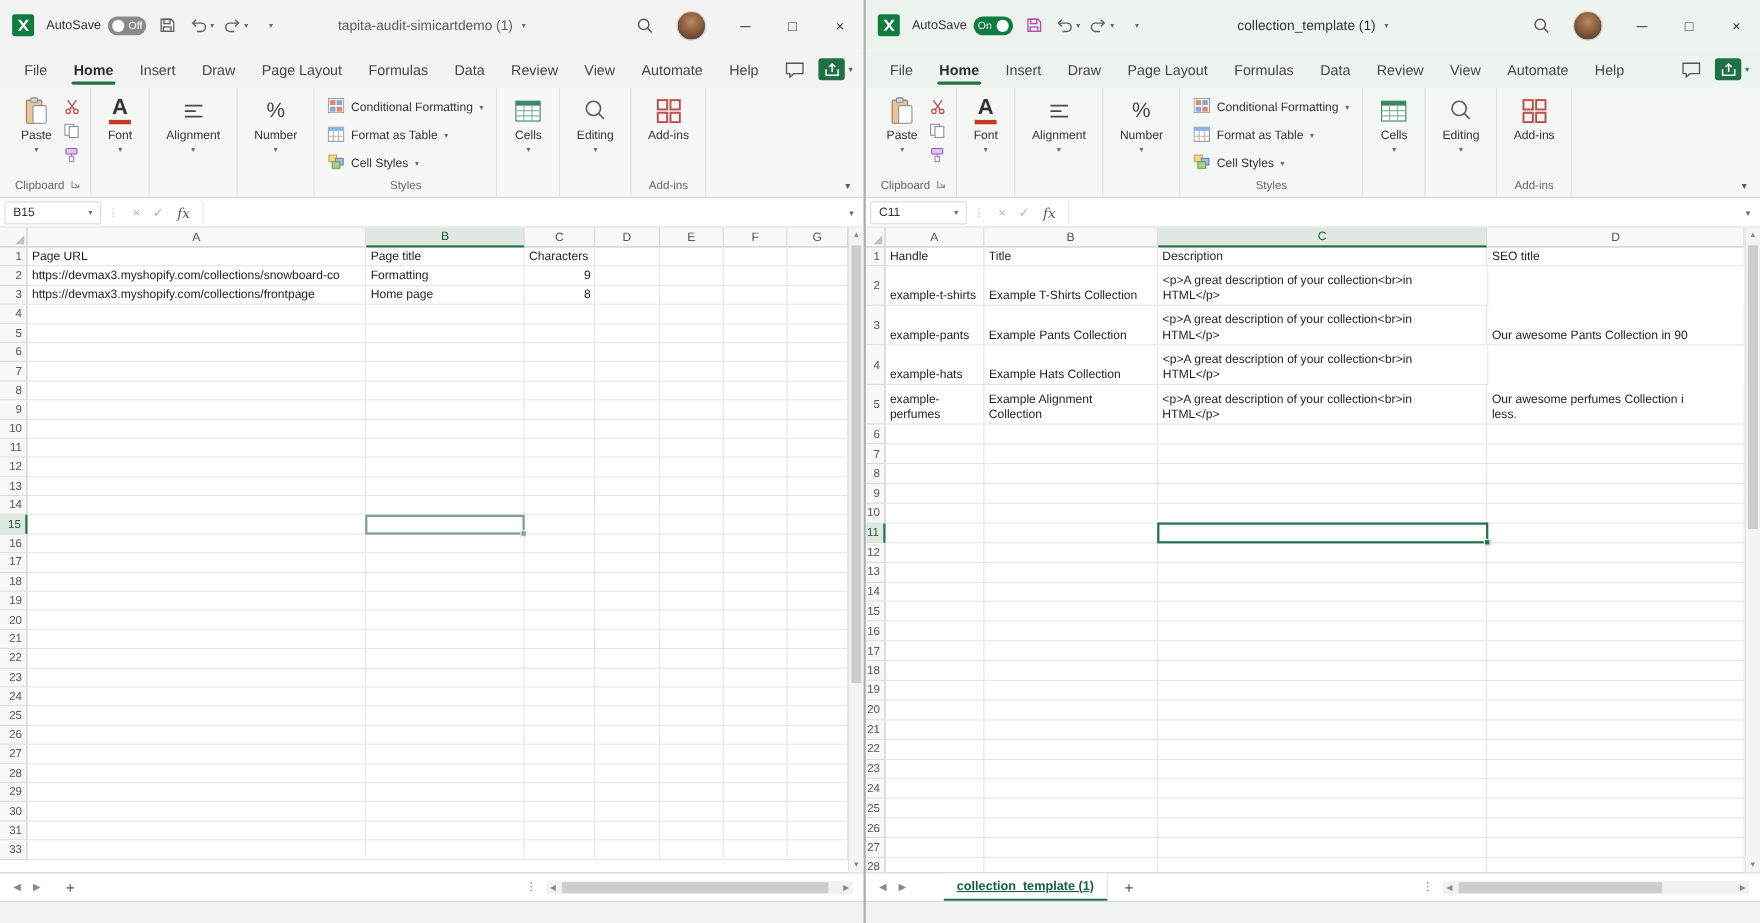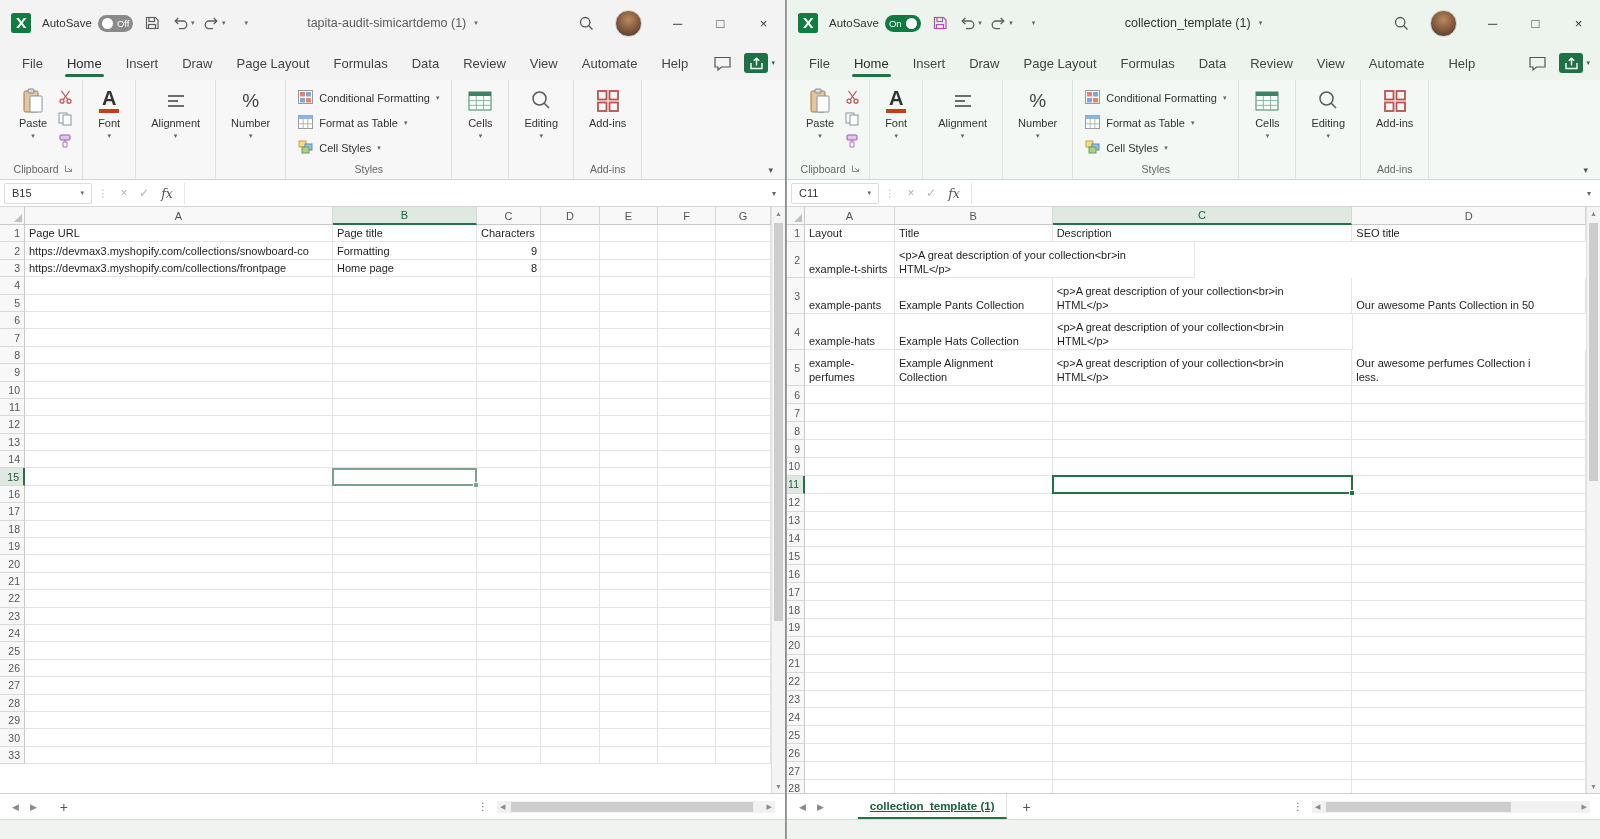--- a/index.html
+++ b/index.html
@@ -41,21 +41,21 @@
   .wc { width:43px; height:100%; display:flex; align-items:center;
         justify-content:center; font-size:13px; color:#333; }
 
   
   .tabrow { flex:0 0 34px; display:flex; align-items:stretch; padding:0 10px;
             background:#f3f3f3; }
   .win-right .tabrow { background:#edf4ee; }
   .ribbon-tabs { display:flex; }
   .rtab { display:flex; align-items:center; padding:0 12px; font-size:13px;
           color:#444; position:relative; }
-  .rtab.active { font-weight:400; color:#2b2b2b; }
+  .rtab.active { font-weight:700; color:#2b2b2b; }
   .rtab.active::after { content:""; position:absolute; left:10px; right:10px;
                         bottom:3px; height:3px; background:#217346; border-radius:2px; }
   .tabrow-right { margin-left:auto; display:flex; align-items:center; gap:12px; }
   .comment-btn { display:flex; align-items:center; }
   .share-btn { display:flex; align-items:center; gap:3px; }
   .share-box { width:24px; height:20px; background:#1e7145; border-radius:3px;
                display:flex; align-items:center; justify-content:center; }
   .share-chev { font-size:7px; color:#1e7145; }
 
   
@@ -69,21 +69,21 @@
                   gap:5px; font-size:10.5px; color:#666; padding-bottom:3px; }
   .bigbtn { display:flex; flex-direction:column; align-items:center; gap:3px;
             padding:2px 7px; font-size:11px; color:#333; text-align:center; }
   .bb-chev { font-size:7px; color:#666; }
   .ricon { height:27px; display:flex; align-items:center; }
   .smallcol { display:flex; flex-direction:column; gap:7px; padding-top:4px; }
   .smallbtn { width:18px; height:15px; display:flex; align-items:center; justify-content:center; }
   .font-A { font-size:20px; font-weight:700; color:#333; line-height:21px;
             border-bottom:4px solid #c43e1c; padding:0 3px; }
   .pct { font-size:19px; color:#444; line-height:24px; }
-  .stylescol { flex-direction:column; align-items:flex-start; gap:0; justify-content:center; }
+  .stylescol { flex-direction:column; align-items:flex-start; gap:0; justify-content:space-between; }
   .stylerow { display:flex; align-items:center; gap:6px; font-size:11px; color:#333;
               height:25px; padding:0 4px; white-space:nowrap; }
   .ribbon-collapse { position:absolute; right:12px; bottom:4px; font-size:9px; color:#555; }
 
   
   .formulabar { flex:0 0 27px; background:#fff; border-bottom:1px solid #d5d5d5;
                 display:flex; align-items:center; padding-left:4px; }
   .namebox { width:88px; height:21px; display:flex; align-items:center;
              justify-content:space-between; padding:0 7px; font-size:11px; color:#333;
              border:1px solid #dcdcdc; border-radius:2px; background:#fff; }
@@ -766,20 +766,30 @@
           <div class="g-rowhdr" style="width: 25px;">30</div>
           <div class="g-cell" style="width: 308px;"></div>
           <div class="g-cell" style="width: 144px;"></div>
           <div class="g-cell" style="width: 64px;"></div>
           <div class="g-cell" style="width: 59px;"></div>
           <div class="g-cell" style="width: 58px;"></div>
           <div class="g-cell" style="width: 58px;"></div>
           <div class="g-cell" style="width: 55px;"></div>
         </div>
         <div class="g-row" style="height: 17.4px;">
+          <div class="g-rowhdr" style="width: 25px;">31</div>
+          <div class="g-cell" style="width: 308px;"></div>
+          <div class="g-cell" style="width: 144px;"></div>
+          <div class="g-cell" style="width: 64px;"></div>
+          <div class="g-cell" style="width: 59px;"></div>
+          <div class="g-cell" style="width: 58px;"></div>
+          <div class="g-cell" style="width: 58px;"></div>
+          <div class="g-cell" style="width: 55px;"></div>
+        </div>
+        <div class="g-row" style="height: 17.4px;">
           <div class="g-rowhdr" style="width: 25px;">33</div>
           <div class="g-cell" style="width: 308px;"></div>
           <div class="g-cell" style="width: 144px;"></div>
           <div class="g-cell" style="width: 64px;"></div>
           <div class="g-cell" style="width: 59px;"></div>
           <div class="g-cell" style="width: 58px;"></div>
           <div class="g-cell" style="width: 58px;"></div>
           <div class="g-cell" style="width: 55px;"></div>
         </div>
         <div class="g-selection" style="left: 332px; top: 260.6px; width: 145px; height: 18.4px;">
@@ -1116,42 +1126,43 @@
     <div class="grid">
         <div class="g-row g-header">
           <div class="g-corner" style="width: 18px;"></div>
           <div class="g-colhdr" style="width: 90px;">A</div>
           <div class="g-colhdr" style="width: 158px;">B</div>
           <div class="g-colhdr sel" style="width: 300px;">C</div>
           <div class="g-colhdr" style="width: 234px;">D</div>
         </div>
         <div class="g-row" style="height: 17.4px;">
           <div class="g-rowhdr" style="width: 18px;">1</div>
-          <div class="g-cell" style="width: 90px;">Layout</div>
+          <div class="g-cell" style="width: 90px;">Handle</div>
           <div class="g-cell" style="width: 158px;">Title</div>
           <div class="g-cell" style="width: 300px;">Description</div>
           <div class="g-cell" style="width: 234px;">SEO title</div>
         </div>
         <div class="g-row" style="height: 36px;">
           <div class="g-rowhdr" style="width: 18px;">2</div>
           <div class="g-cell" style="width: 90px;">example-t-shirts</div>
+          <div class="g-cell" style="width: 158px;">Example T-Shirts Collection</div>
           <div class="g-cell" style="width: 300px;">
             <div class="cell-line">&lt;p&gt;A great description of your collection&lt;br&gt;in</div>
             <div class="cell-line">HTML&lt;/p&gt;</div>
           </div>
         </div>
         <div class="g-row" style="height: 36px;">
           <div class="g-rowhdr" style="width: 18px;">3</div>
           <div class="g-cell" style="width: 90px;">example-pants</div>
           <div class="g-cell" style="width: 158px;">Example Pants Collection</div>
           <div class="g-cell" style="width: 300px;">
             <div class="cell-line">&lt;p&gt;A great description of your collection&lt;br&gt;in</div>
             <div class="cell-line">HTML&lt;/p&gt;</div>
           </div>
-          <div class="g-cell" style="width: 234px;">Our awesome Pants Collection in 50</div>
+          <div class="g-cell" style="width: 234px;">Our awesome Pants Collection in 90</div>
         </div>
         <div class="g-row" style="height: 36px;">
           <div class="g-rowhdr" style="width: 18px;">4</div>
           <div class="g-cell" style="width: 90px;">example-hats</div>
           <div class="g-cell" style="width: 158px;">Example Hats Collection</div>
           <div class="g-cell" style="width: 300px;">
             <div class="cell-line">&lt;p&gt;A great description of your collection&lt;br&gt;in</div>
             <div class="cell-line">HTML&lt;/p&gt;</div>
           </div>
         </div>

